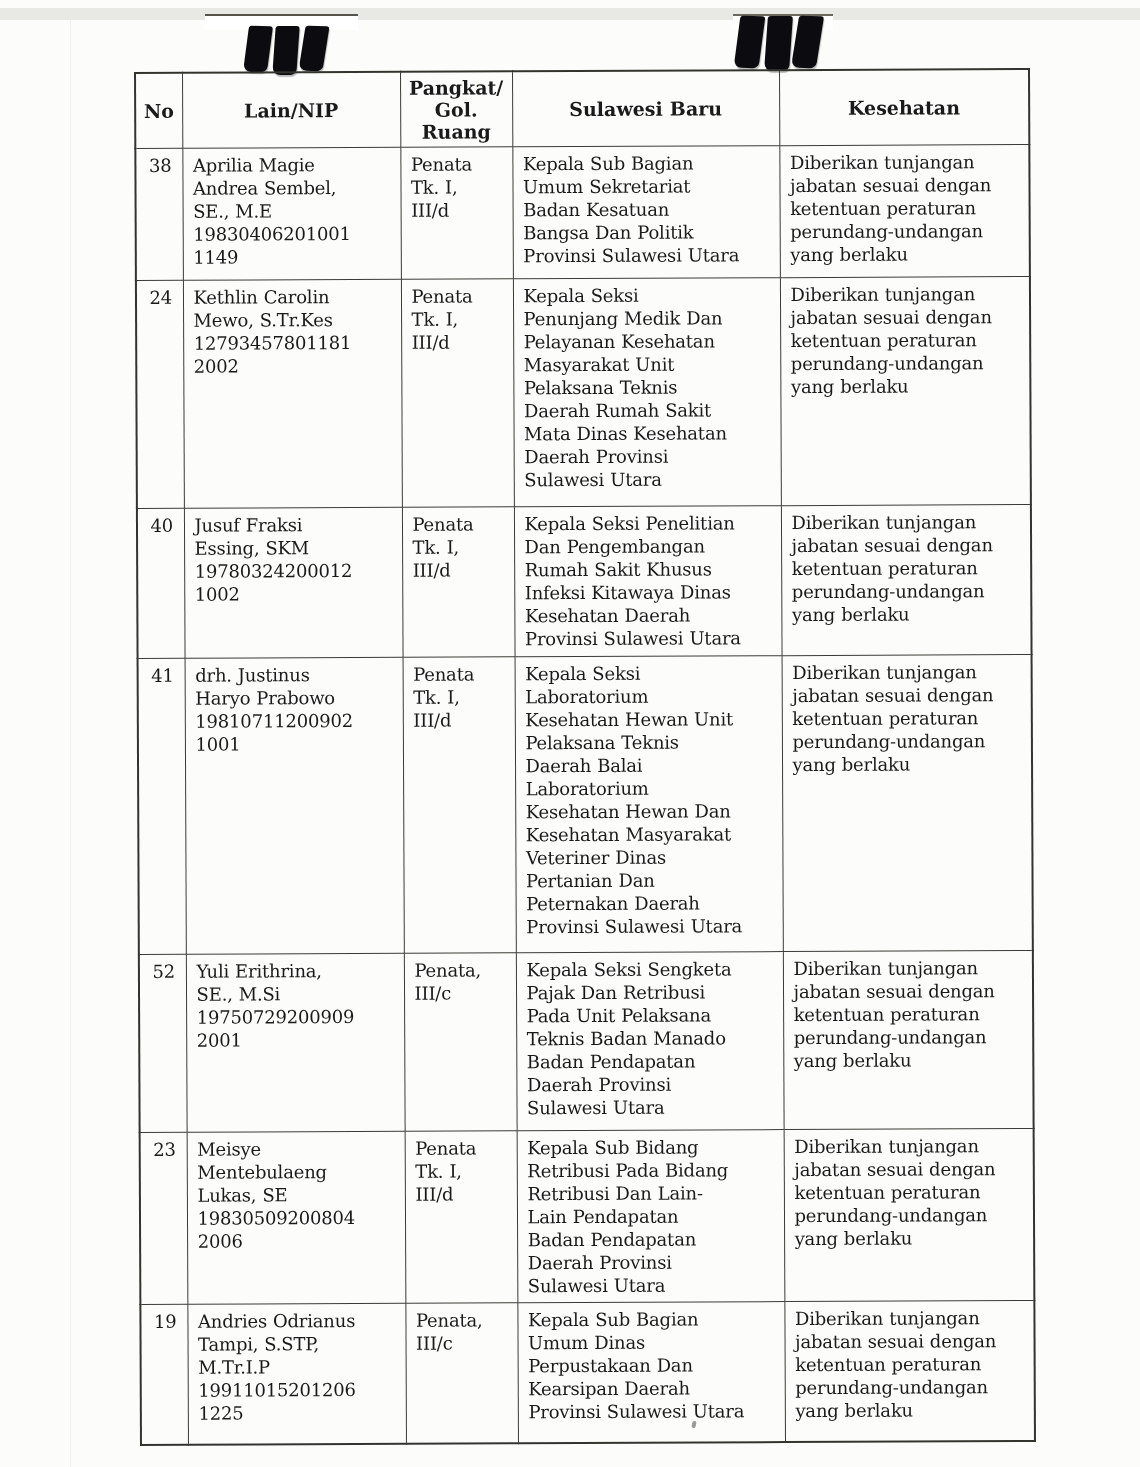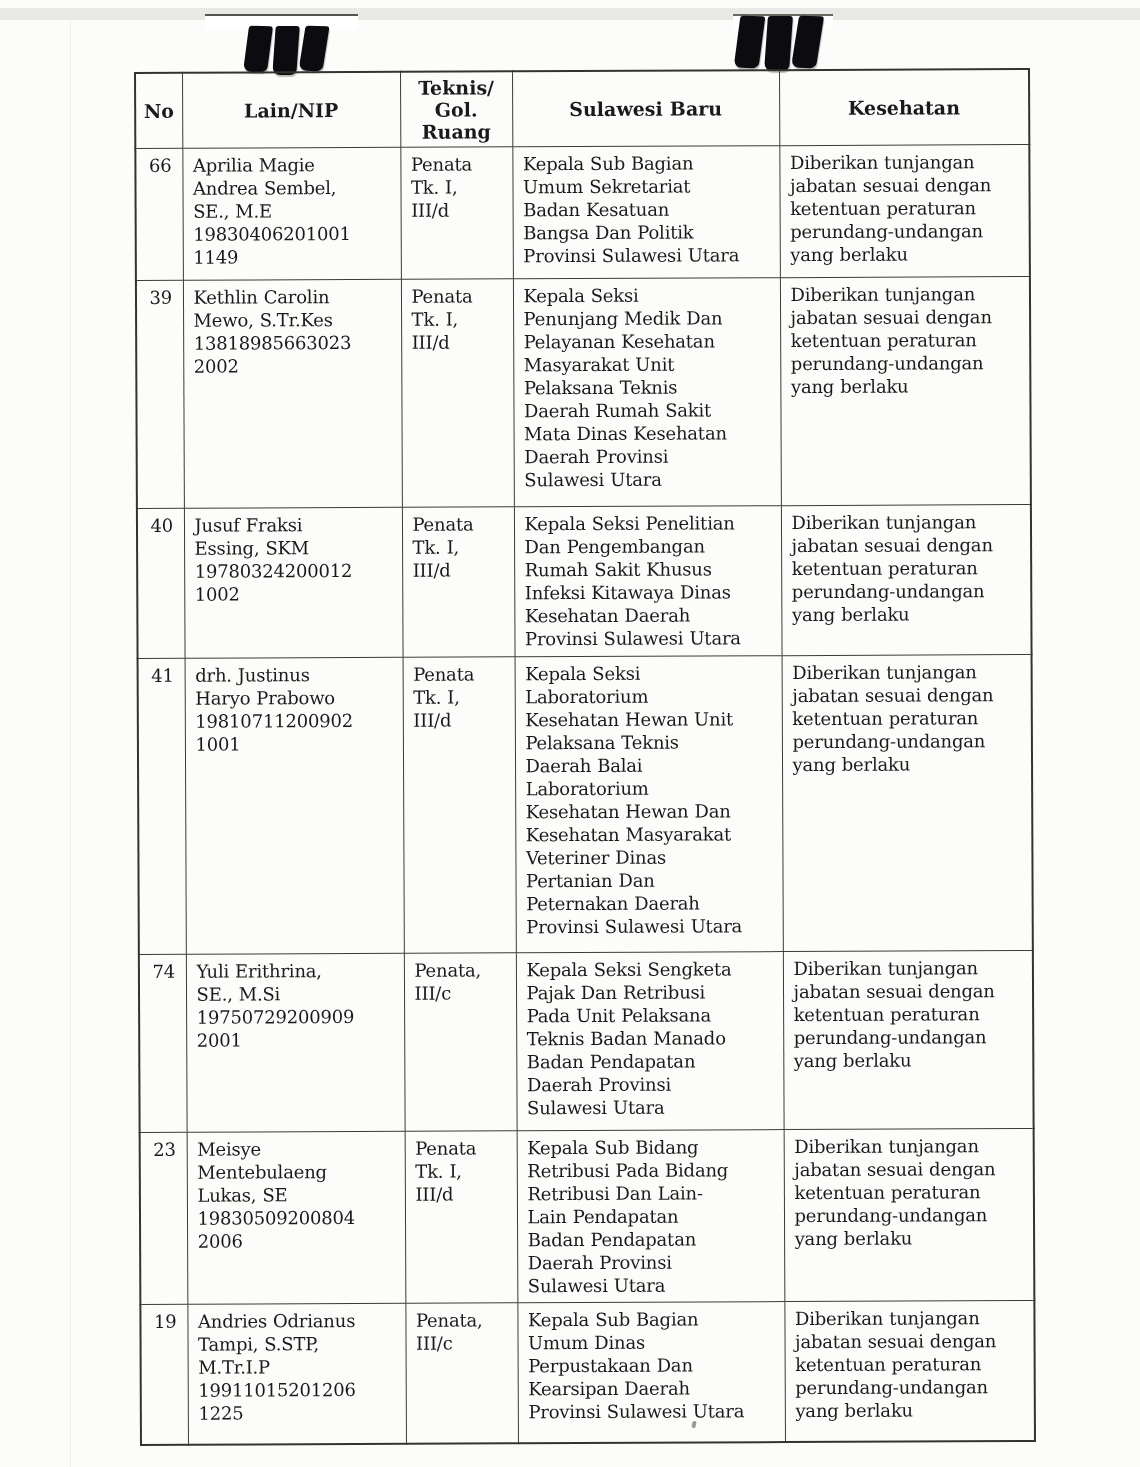--- a/index.html
+++ b/index.html
@@ -97,52 +97,52 @@
         <col style="width:47px">
           <col style="width:218px">
           <col style="width:112px">
         <col style="width:267px">
           <col style="width:250px">
       </colgroup>
       <tbody>
           <tr style="height:70px">
         <th>No</th>
         <th>Lain/NIP</th>
-        <th>Teknis/
+        <th>Pangkat/
 Gol.
 Ruang</th>
         <th>Sulawesi Baru</th>
         <th>Kesehatan</th>
       </tr>
       <tr style="height:132px">
-        <td class="c-no">66</td>
+        <td class="c-no">38</td>
         <td>Aprilia Magie
 Andrea Sembel,
 SE., M.E
 19830406201001
 1149</td>
         <td>Penata
 Tk. I,
 III/d</td>
         <td>Kepala Sub Bagian
 Umum Sekretariat
 Badan Kesatuan
 Bangsa Dan Politik
 Provinsi Sulawesi Utara</td>
         <td>Diberikan tunjangan
 jabatan sesuai dengan
 ketentuan peraturan
 perundang-undangan
 yang berlaku</td>
       </tr>
       <tr style="height:228px">
-        <td class="c-no">39</td>
+        <td class="c-no">24</td>
         <td>Kethlin Carolin
 Mewo, S.Tr.Kes
-13818985663023
+12793457801181
 2002</td>
         <td>Penata
 Tk. I,
 III/d</td>
         <td>Kepala Seksi
 Penunjang Medik Dan
 Pelayanan Kesehatan
 Masyarakat Unit
 Pelaksana Teknis
 Daerah Rumah Sakit
@@ -197,21 +197,21 @@
 Pertanian Dan
 Peternakan Daerah
 Provinsi Sulawesi Utara</td>
         <td>Diberikan tunjangan
 jabatan sesuai dengan
 ketentuan peraturan
 perundang-undangan
 yang berlaku</td>
       </tr>
       <tr style="height:178px">
-        <td class="c-no">74</td>
+        <td class="c-no">52</td>
         <td>Yuli Erithrina,
 SE., M.Si
 19750729200909
 2001</td>
         <td>Penata,
 III/c</td>
         <td>Kepala Seksi Sengketa
 Pajak Dan Retribusi
 Pada Unit Pelaksana
 Teknis Badan Manado

